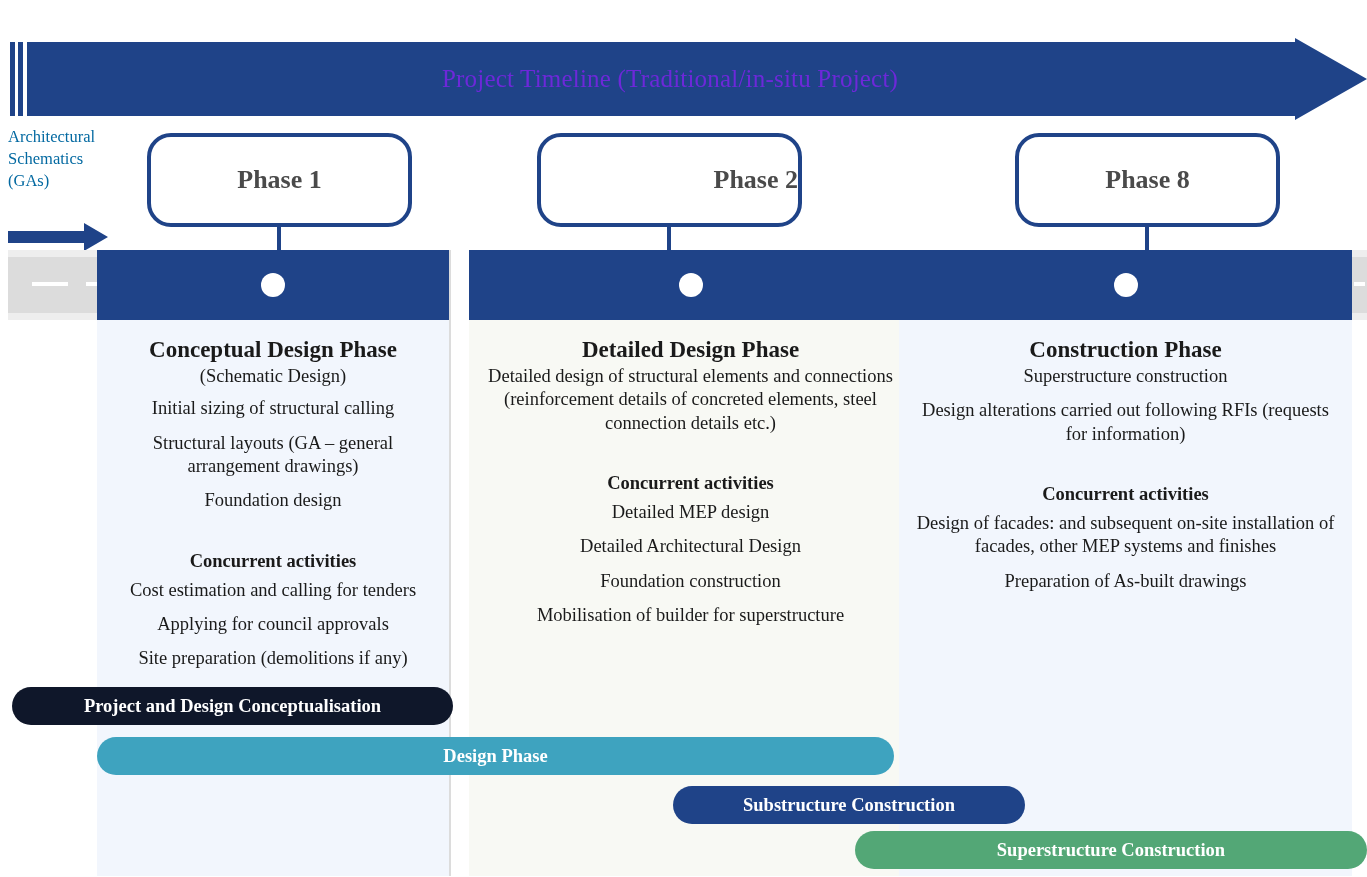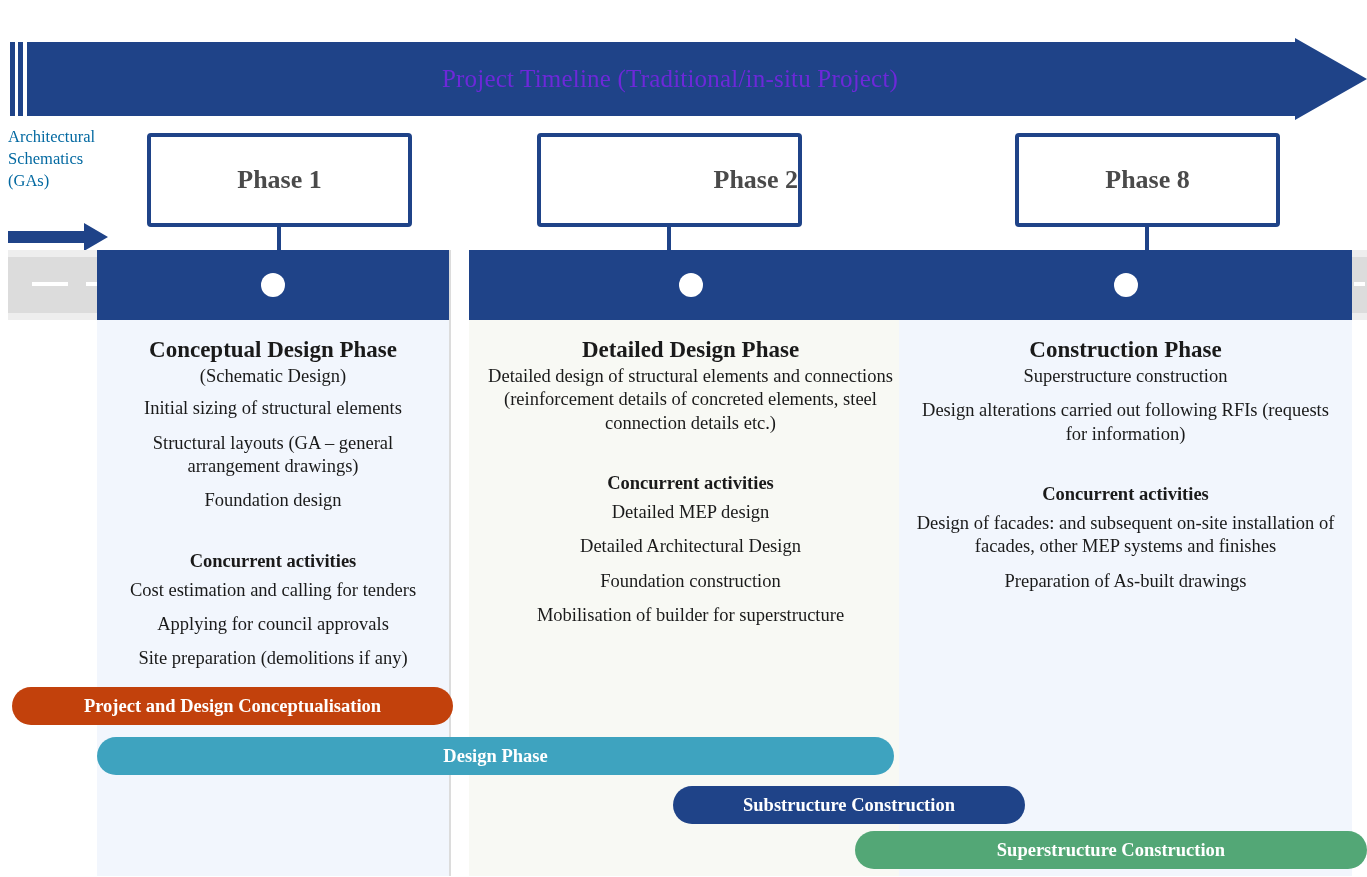--- a/index.html
+++ b/index.html
@@ -23,21 +23,21 @@
   .arch-label{
     position:absolute;left:8px;top:126px;width:130px;
     font-size:16.5px;line-height:1.32;color:#0369a1;
   }
   .arch-arrow{position:absolute;left:8px;top:222px;width:100px;height:30px;}
   .arch-arrow svg{display:block;width:100%;height:100%;}
 
   
   .phase-box{
     position:absolute;top:133px;height:94px;
-    border:4px solid #1f4388;border-radius:4px;background:#ffffff;
+    border:4px solid #1f4388;border-radius:24px;background:#ffffff;
     display:flex;align-items:center;justify-content:center;
     font-weight:bold;font-size:26px;color:#4a4a4a;
     box-sizing:border-box;
   }
   .phase-1{left:147px;width:265px;}
   .phase-2{left:537px;width:265px;justify-content:flex-end;}
   .phase-3{left:1015px;width:265px;}
   .phase-stem{position:absolute;width:4px;background:#1f4388;top:227px;height:26px;}
   .stem-1{left:277px;}
   .stem-2{left:667px;}
@@ -81,21 +81,21 @@
   .ln{font-size:18.5px;line-height:1.26;margin:0 0 11px;}
   .hd{font-weight:bold;font-size:18.5px;line-height:1.25;margin:0 0 6px;}
   .gap{height:26px;}
 
   
   .pill{
     position:absolute;height:38px;border-radius:19px;
     display:flex;align-items:center;justify-content:center;
     color:#ffffff;font-weight:bold;font-size:18.5px;white-space:nowrap;
   }
-  .pill-concept{left:12px;top:687px;width:441px;background:#c2410c;}
+  .pill-concept{left:12px;top:687px;width:441px;background:#0f172a;}
   .pill-design{left:97px;top:737px;width:797px;background:#3ea3bf;}
   .pill-sub{left:673px;top:786px;width:352px;background:#1f4388;}
   .pill-super{left:855px;top:831px;width:512px;background:#53a776;border-top-right-radius:19px;border-bottom-right-radius:19px;}
 </style>
 </head>
 <body>
 
 <div class="canvas">
 
   <div class="timeline-arrow">
@@ -146,21 +146,21 @@
   <div class="divider div-1"></div>
   <div class="divider div-2"></div>
 
   <div class="col col-1">
     <div class="col-header">
       <div class="col-dot"></div>
     </div>
     <div class="col-body">
       <p class="ttl">Conceptual Design Phase</p>
       <p class="sub">(Schematic Design)</p>
-      <p class="ln">Initial sizing of structural elements</p>
+      <p class="ln">Initial sizing of structural calling</p>
       <p class="ln">Structural layouts (GA – general arrangement drawings)</p>
       <p class="ln">Foundation design</p>
       <div class="gap"></div>
       <p class="hd">Concurrent activities</p>
       <p class="ln">Cost estimation and calling for tenders</p>
       <p class="ln">Applying for council approvals</p>
       <p class="ln">Site preparation (demolitions if any)</p>
     </div>
   </div>
 

